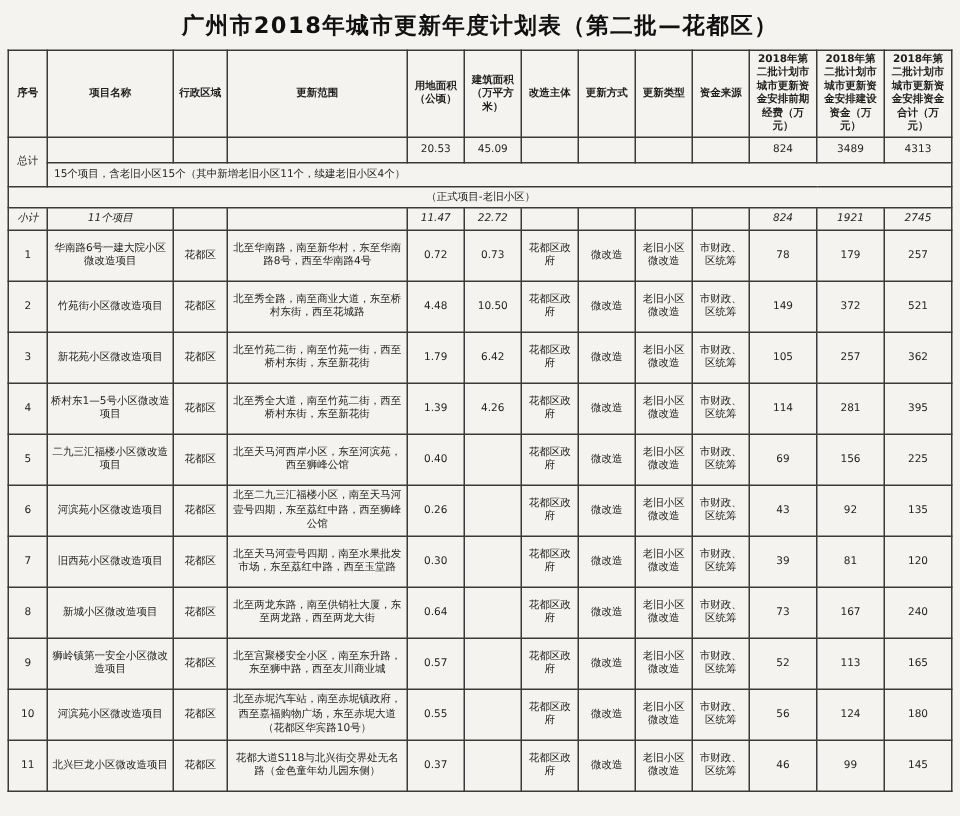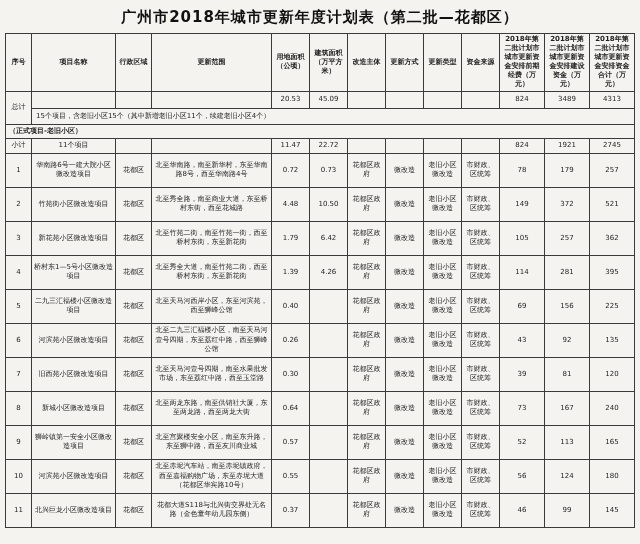--- a/index.html
+++ b/index.html
@@ -39,22 +39,22 @@
   table.plan th{
     font-weight:bold;
     height:50px;
     color:#1f1f1f;
     margin-top:38px;
   }
   th.money-h{font-size:6.5px;line-height:1.3;padding:1px 1px;}
   td.l{text-align:left;}
   tr.total-vals td{height:14px;font-size:7px;margin-top:20px;}
   tr.note-row td{height:13px;text-align:left;padding-left:4px;margin-left:19px;}
-  tr.section-row td{height:11px;text-align:left;padding-left:3px;font-weight:bold;}
-  tr.subtotal-row td{height:12px;}
+  tr.section-row td{height:11px;text-align:center;padding-left:3px;}
+  tr.subtotal-row td{height:12px;font-style:italic;}
   tbody.data-rows tr{height:34px;}
   .page-footer{
     text-align:left;
     font-size:8px;
     color:#333;
     margin-top:21px;
     letter-spacing:2px;
   }
 </style>
 </head>

